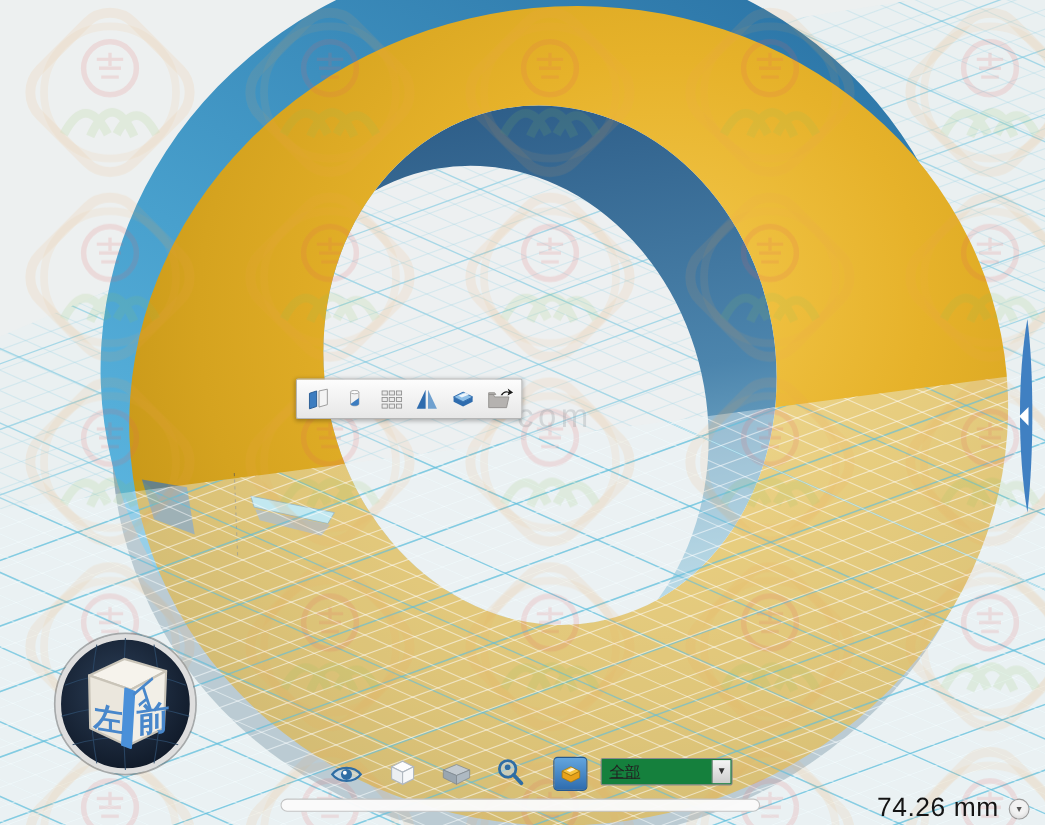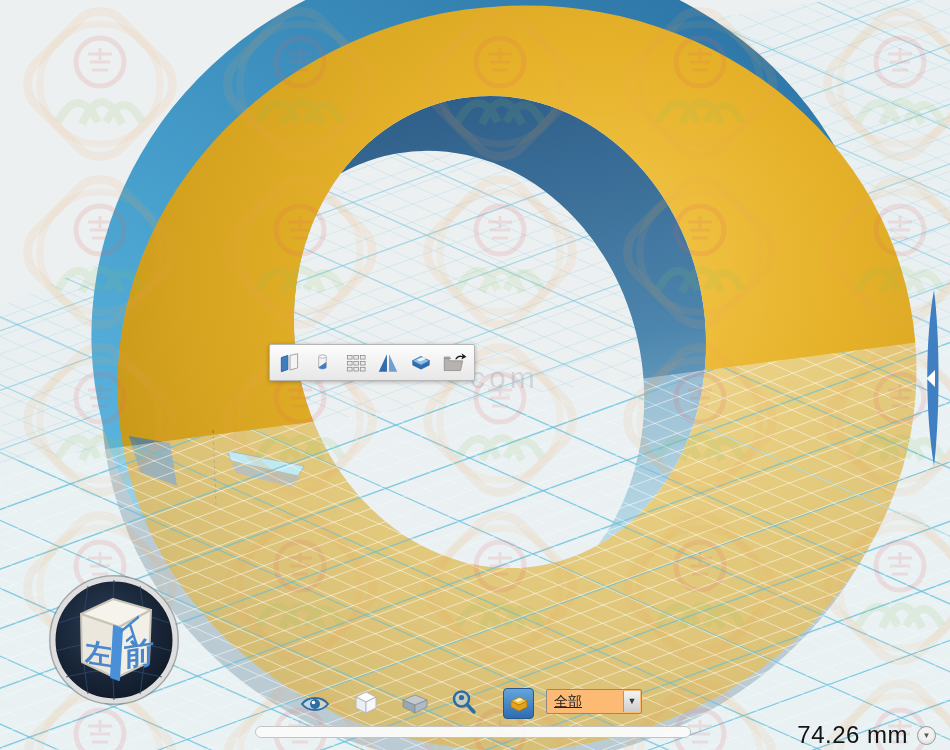--- a/index.html
+++ b/index.html
@@ -12,21 +12,21 @@
   .ctx-toolbar{position:absolute;left:269px;top:344px;width:206px;height:37px;
     background:linear-gradient(#fdfdfd,#e7e7e7);border:1px solid #b5b5b5;border-radius:2px;
     box-shadow:0 1px 4px rgba(0,0,0,.28);display:flex;align-items:center;gap:5px;padding:0 6px;box-sizing:border-box;}
   .ctx-btn{width:28px;height:28px;display:flex;align-items:center;justify-content:center;
     border-radius:3px;cursor:pointer;}
 
   
   .bt-btn{position:absolute;display:flex;align-items:center;justify-content:center;cursor:pointer;}
   .filter-btn{position:absolute;left:503px;top:688px;width:29px;height:29px;border-radius:4px;
     background:linear-gradient(#63a5de,#2e6cae);border:1px solid #24588f;display:flex;align-items:center;justify-content:center;}
-  .filter-select{position:absolute;left:546px;top:689px;width:96px;height:25px;background:#fdba74;
+  .filter-select{position:absolute;left:546px;top:689px;width:120px;height:25px;background:#15803d;
     border:1px solid #8a8a8a;border-radius:2px;box-sizing:border-box;font-size:14px;color:#222;
     line-height:23px;padding-left:7px;cursor:pointer;text-decoration:underline;}
   .filter-select .arrow-box{position:absolute;right:1px;top:1px;bottom:1px;width:16px;
     background:linear-gradient(#f4f4f4,#cdcdcd);border-left:1px solid #9a9a9a;
     display:flex;align-items:center;justify-content:center;font-size:9px;color:#333;}
 
   
   .measure{position:absolute;right:42px;top:721px;font-size:24px;color:#141414;letter-spacing:.5px;}
   .measure-drop{position:absolute;right:14px;top:726px;width:17px;height:17px;border-radius:50%;
     background:#f2f2f2;border:1px solid #9a9a9a;display:flex;align-items:center;justify-content:center;

